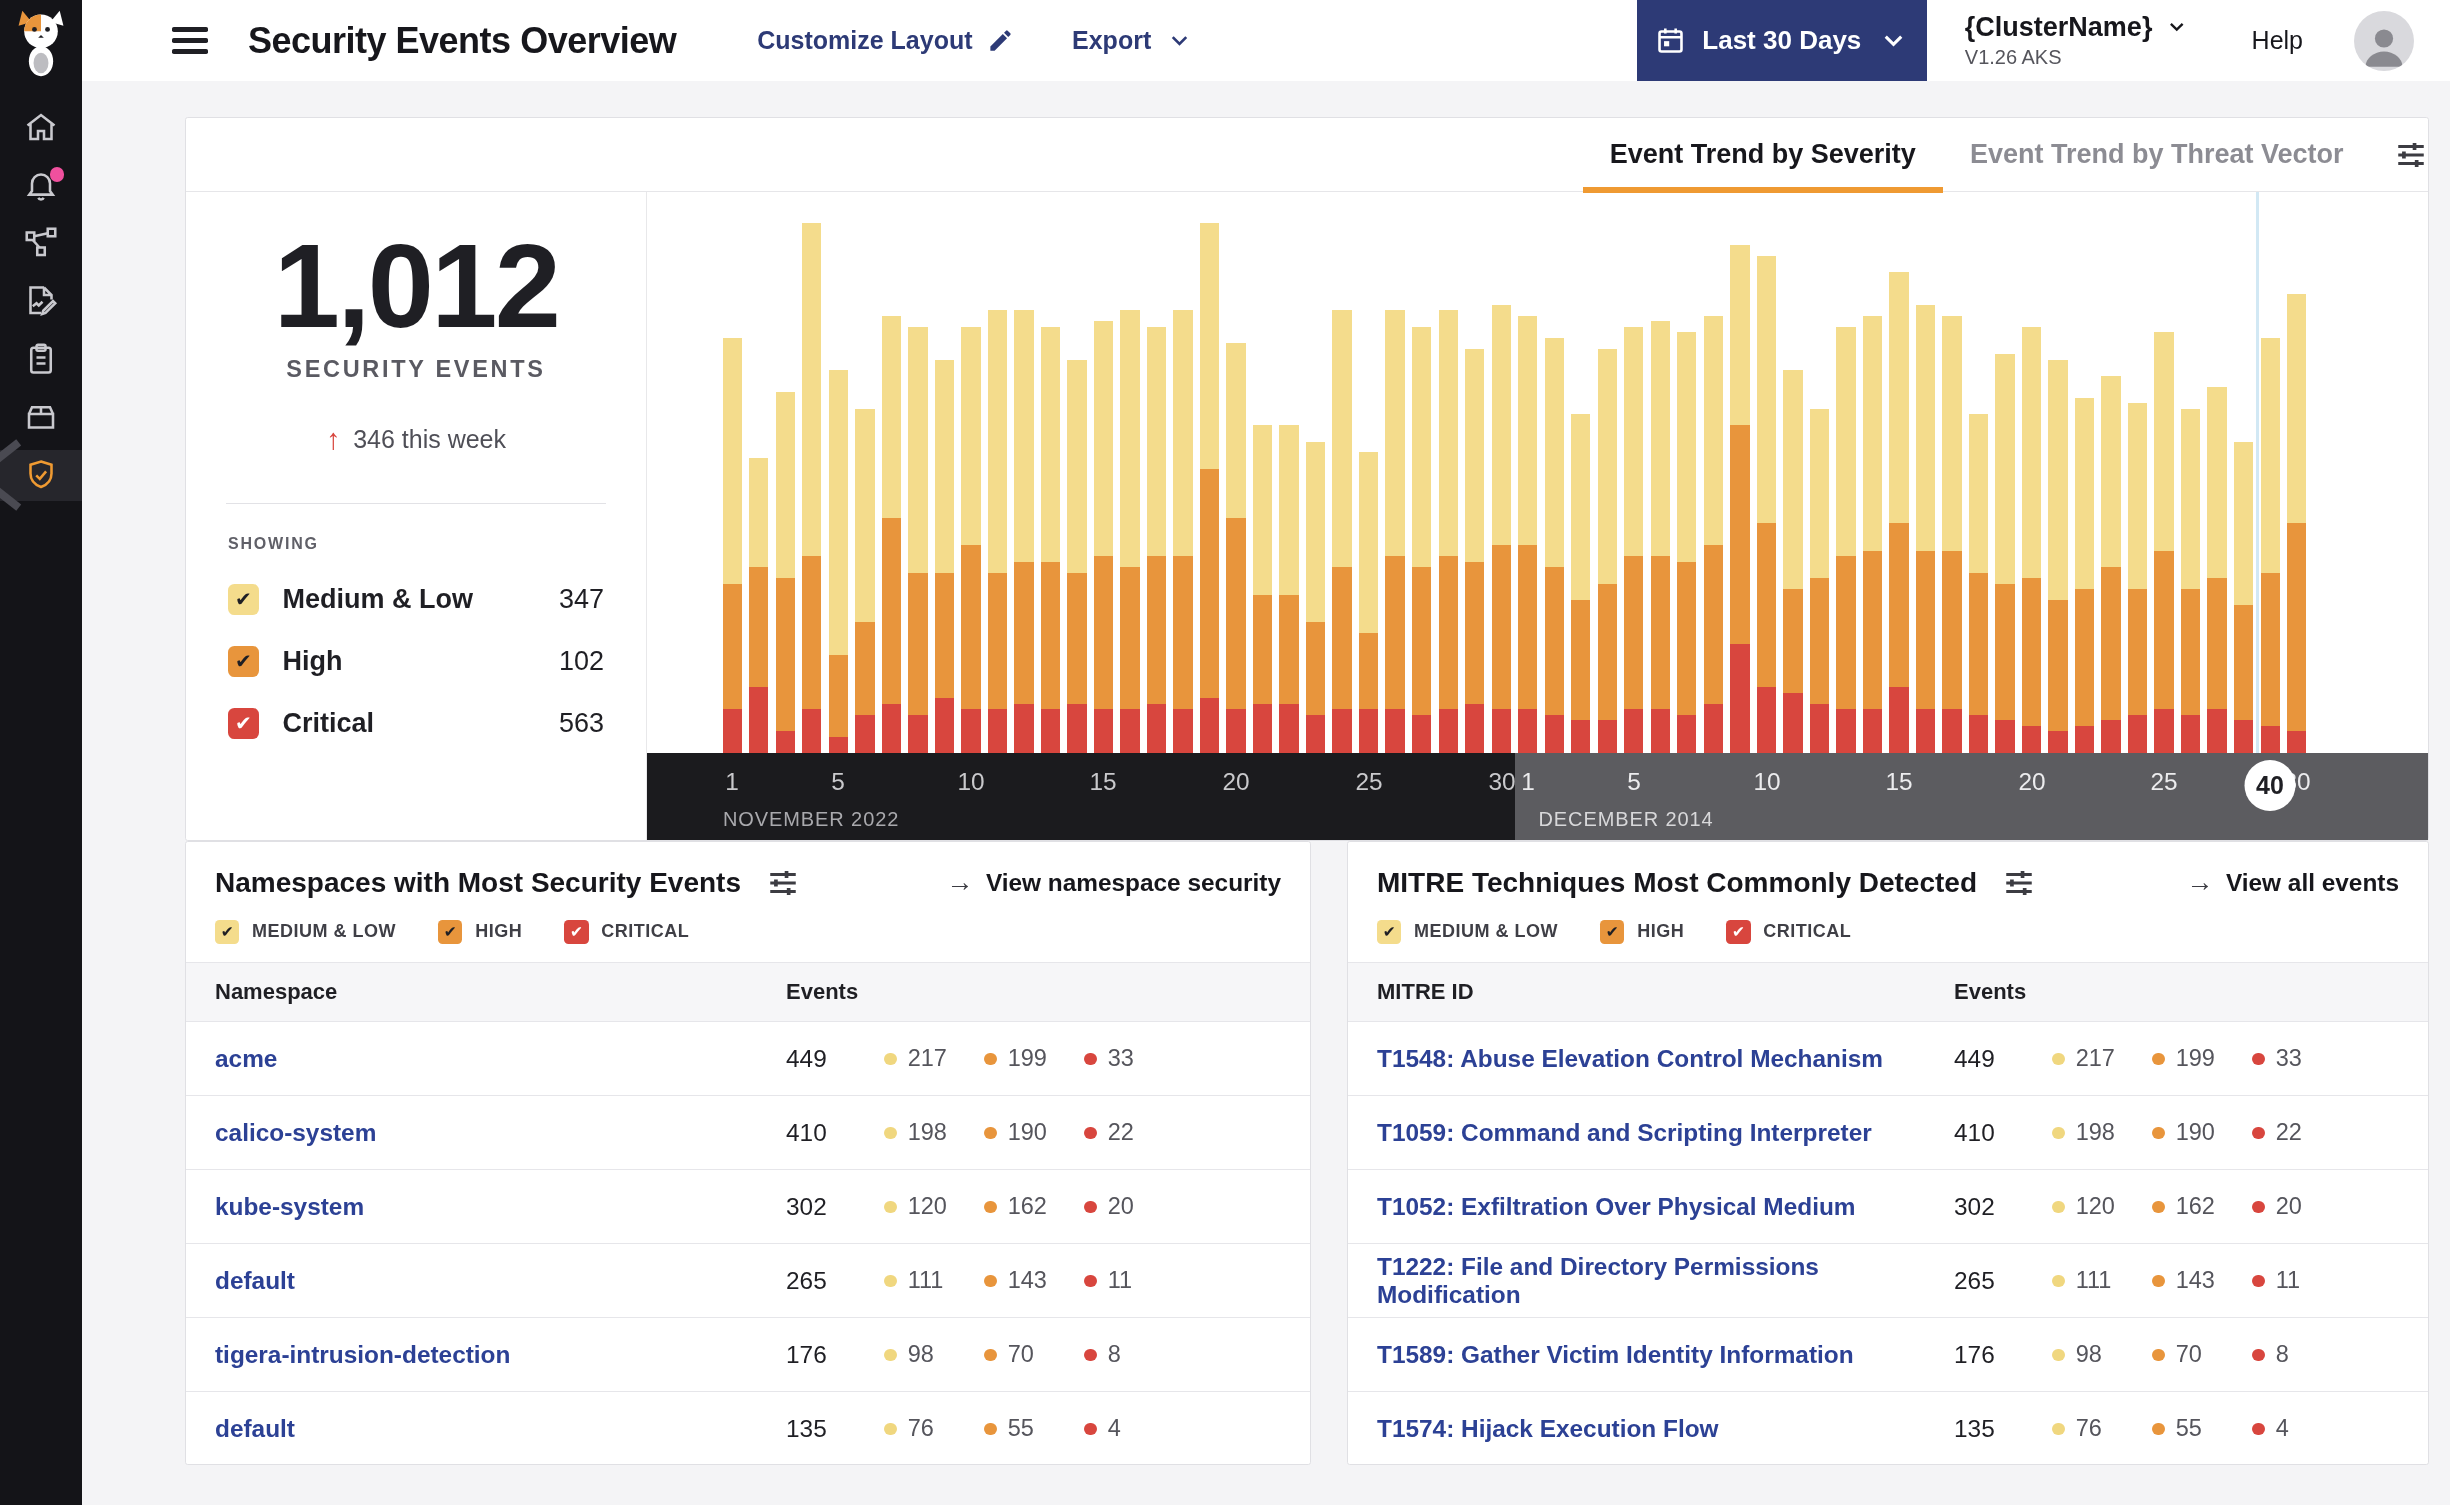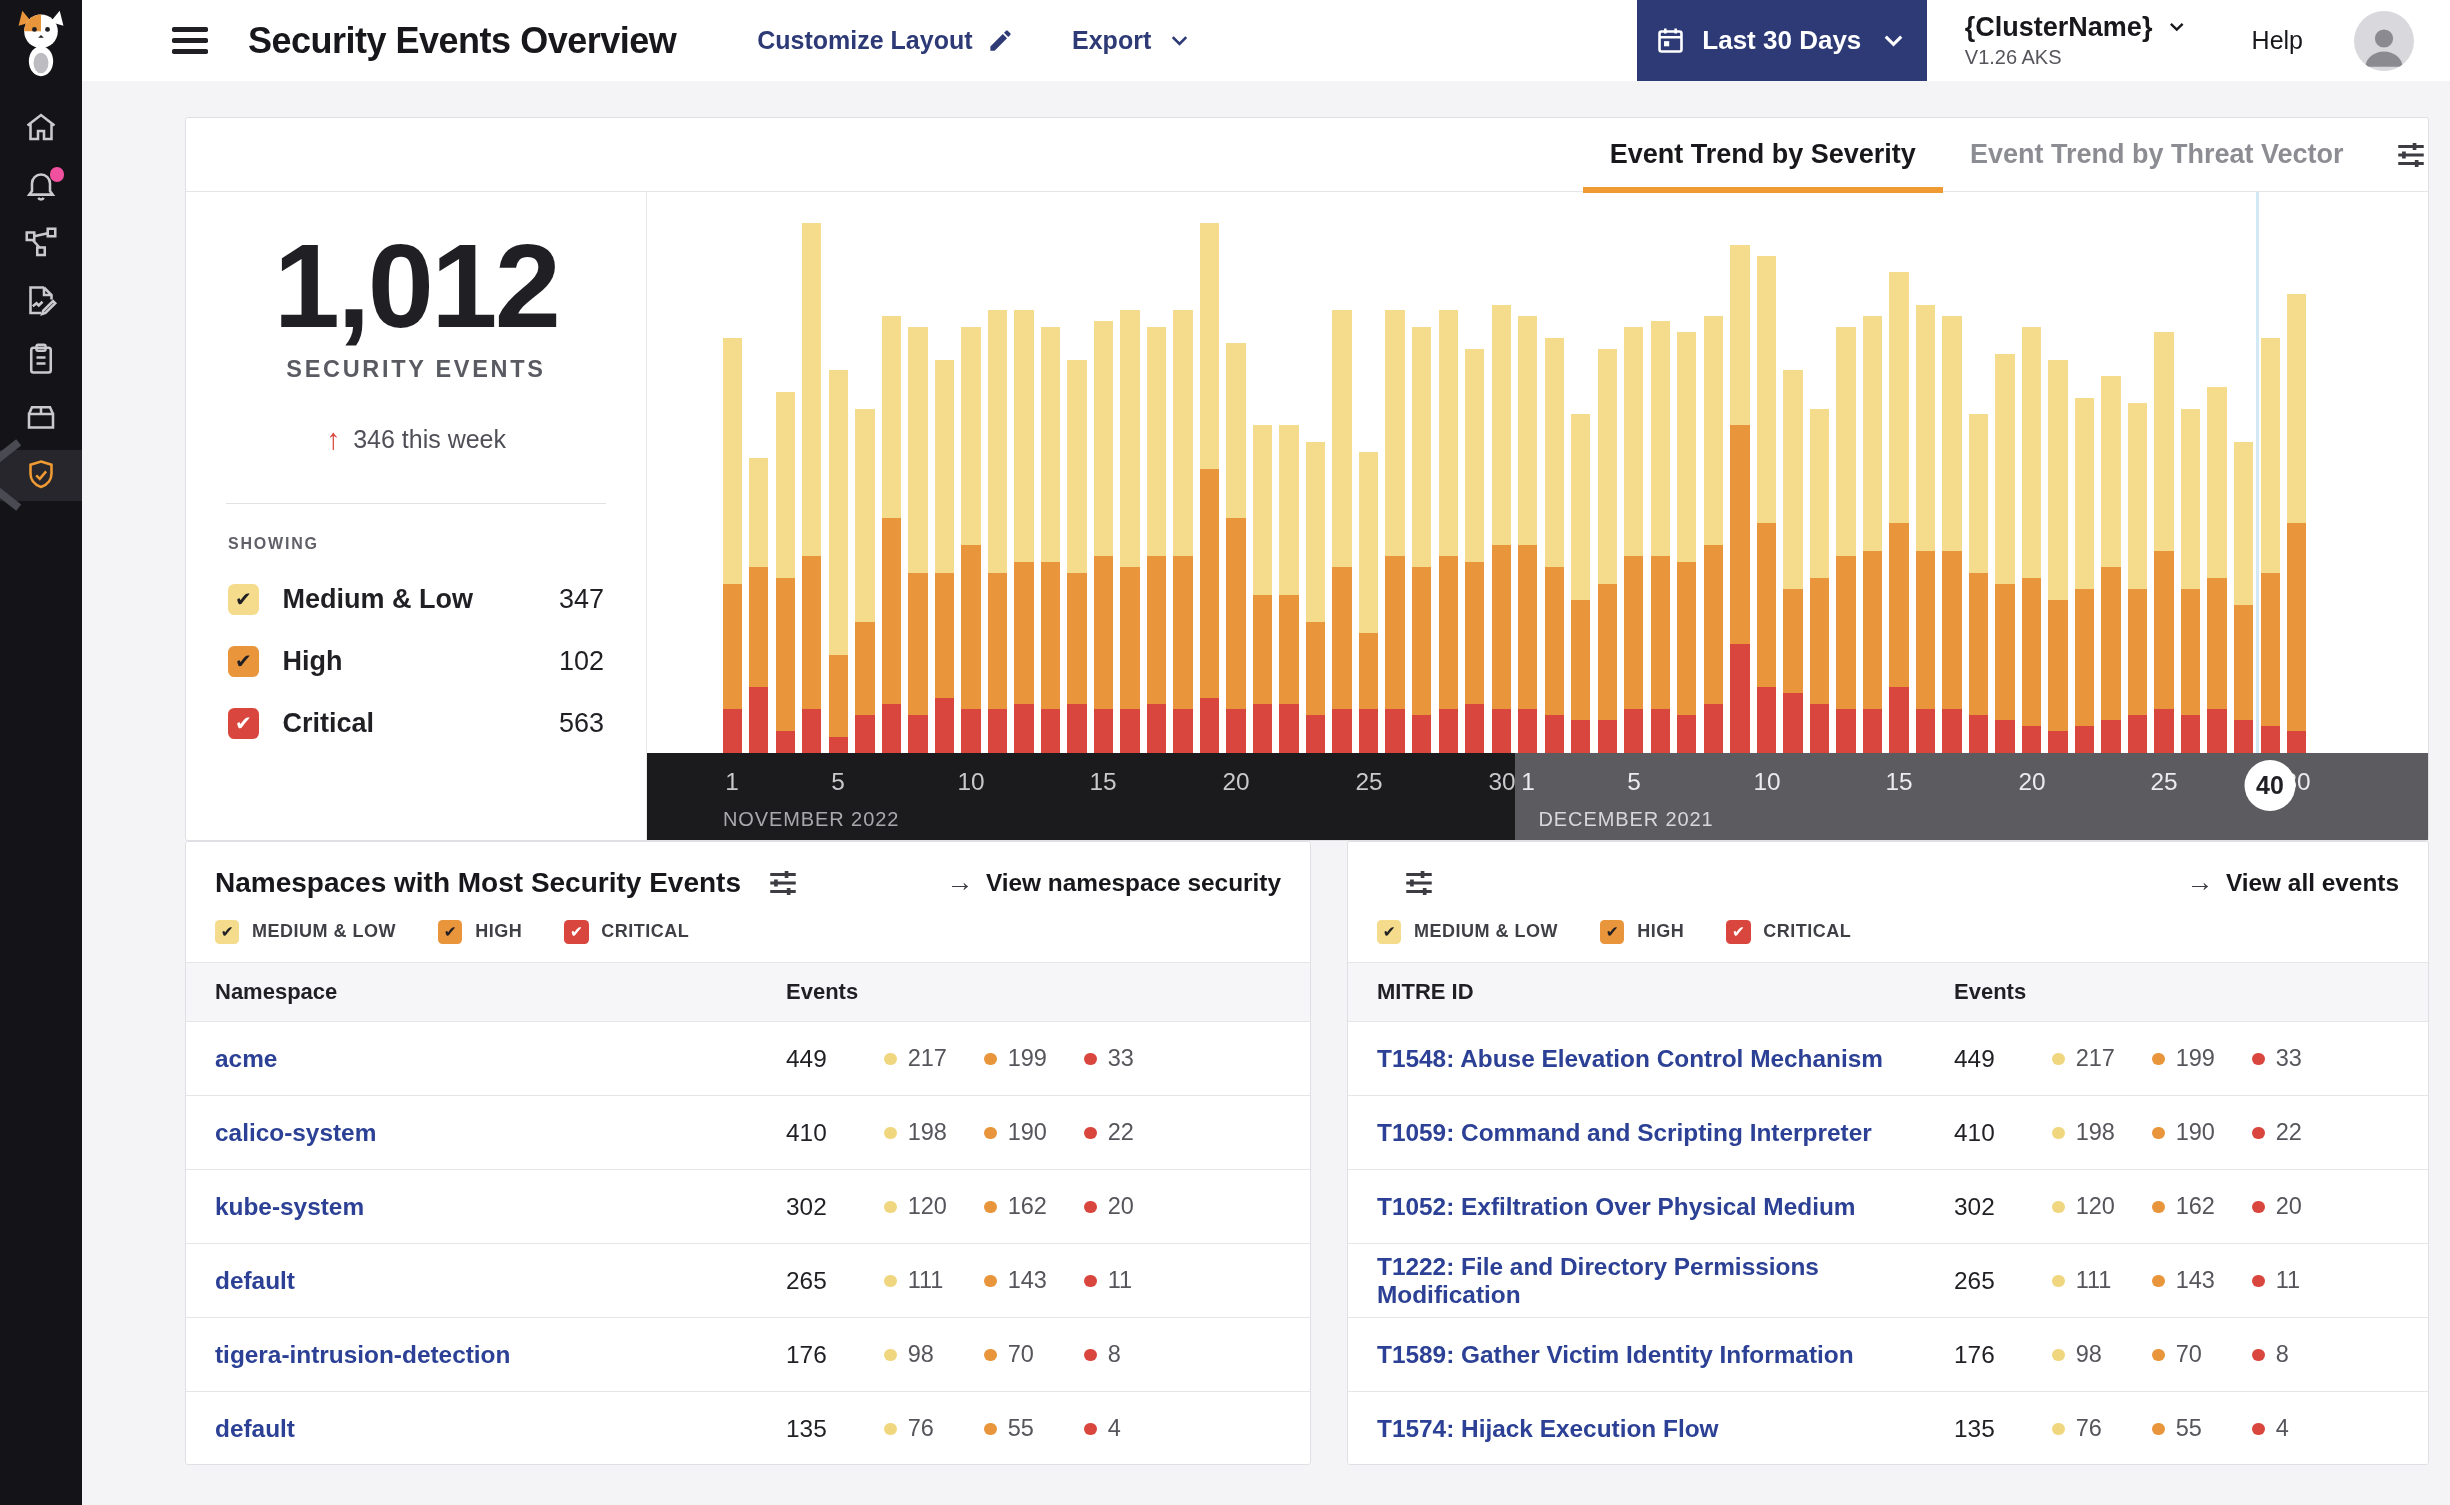--- a/index.html
+++ b/index.html
@@ -610,21 +610,21 @@
             <span class="month-label" style="left: 76px;">NOVEMBER 2022</span>
           <span class="tick" style="left: 85px;">1</span>
               <span class="tick" style="left: 191px;">5</span>
               <span class="tick" style="left: 324px;">10</span>
               <span class="tick" style="left: 456px;">15</span>
               <span class="tick" style="left: 589px;">20</span>
               <span class="tick" style="left: 722px;">25</span>
               <span class="tick" style="left: 855px;">30</span>
             </div>
           <div class="axis-month dec">
-            <span class="month-label" style="left: 23.5px;">DECEMBER 2021</span>
+            <span class="month-label" style="left: 23.5px;">DECEMBER 2014</span>
           <span class="tick" style="left: 13px;">1</span>
               <span class="tick" style="left: 119px;">5</span>
               <span class="tick" style="left: 252px;">10</span>
               <span class="tick" style="left: 384px;">15</span>
               <span class="tick" style="left: 517px;">20</span>
               <span class="tick" style="left: 649px;">25</span>
               <span class="tick" style="left: 782px;">30</span>
               <span class="tick-circle" style="left: 755px;">40</span>
             </div>
         </div>
@@ -782,20 +782,21 @@
                 <span class="dot-count">4</span>
               </span>
             </div>
           </div>
         </div>
     </div>
 
     <div class="card table-card right">
       <div class="card-head">
         <div class="card-head-row">
+          <div class="card-title">MITRE Techniques Most Commonly Detected</div>
           <div class="card-settings">
             <svg viewBox="0 0 24 24">
               <path d="M3 6 H21 M3 12 H21 M3 18 H21"></path>
               <path d="M14.5 3.5 V8.5 M7 9.5 V14.5 M16 15.5 V20.5" stroke-width="2.6"></path>
             </svg>
           </div>
           <div class="card-link">
             <span class="arr">→</span>
             <span>View all events</span>
           </div>

